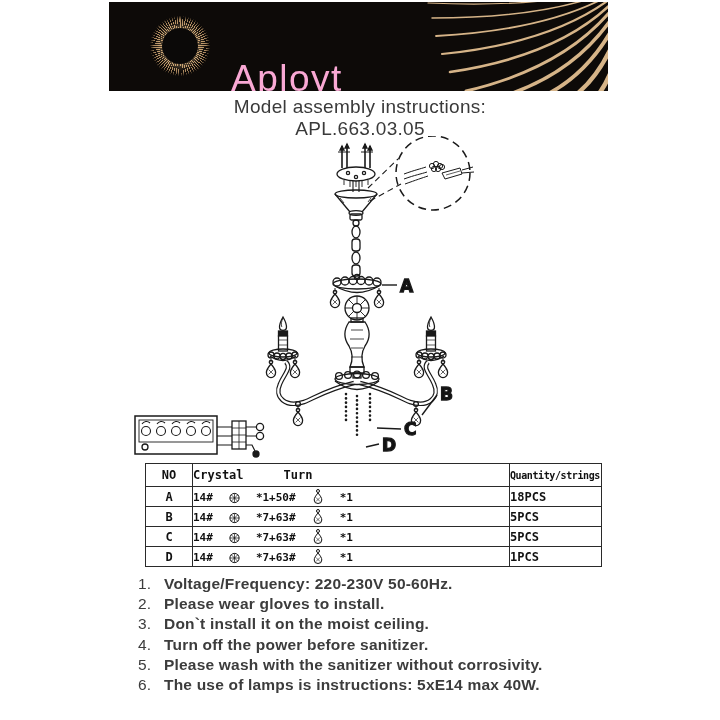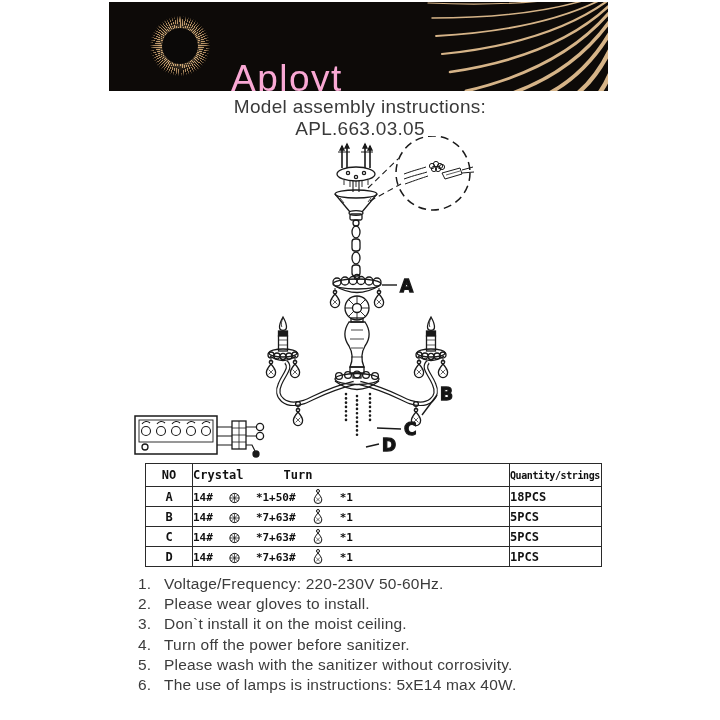--- a/index.html
+++ b/index.html
@@ -39,21 +39,21 @@
   tr.hdr td.c-model .hwrap{display:flex;justify-content:flex-start;gap:40px;font-size:12px;}
   tr.hdr td.c-qty{font-size:10px;letter-spacing:-0.4px;}
   .mcell{display:flex;align-items:flex-end;gap:16px;}
   .tbl-icon{display:inline-block;vertical-align:-3px;}
 
   
   .instructions{position:absolute;left:138px;top:574px;width:470px;
      font-size:15.5px;line-height:20.2px;color:#3c3c3c;letter-spacing:.2px;}
   .instr-row{display:flex;}
   .instr-num{width:26px;flex:0 0 26px;}
-  .instr-text{flex:1;}
+  .instr-text{flex:1;font-weight:bold;}
 </style>
 </head>
 <body>
 
 <div class="page">
 
   <header class="banner">
     <div class="starburst"></div>
     <div class="wordmark">Aployt</div>
     <svg class="rays" width="190" height="89" viewBox="0 0 190 89">

